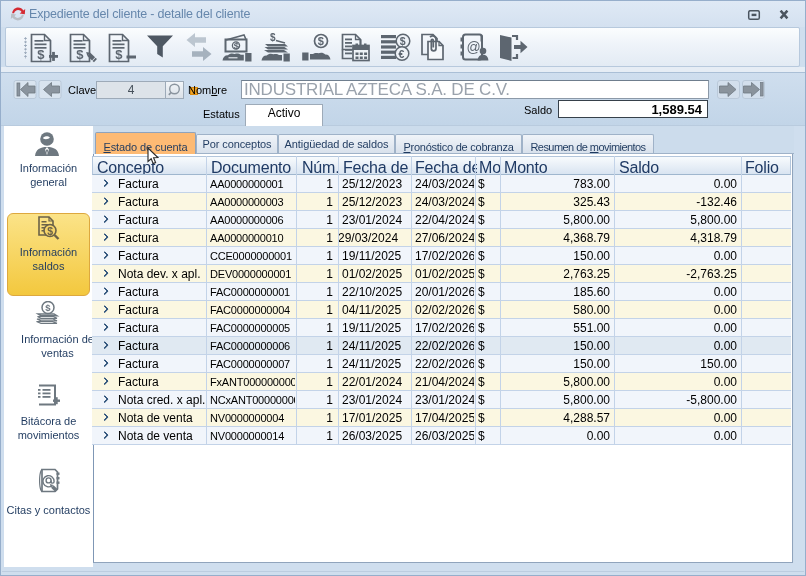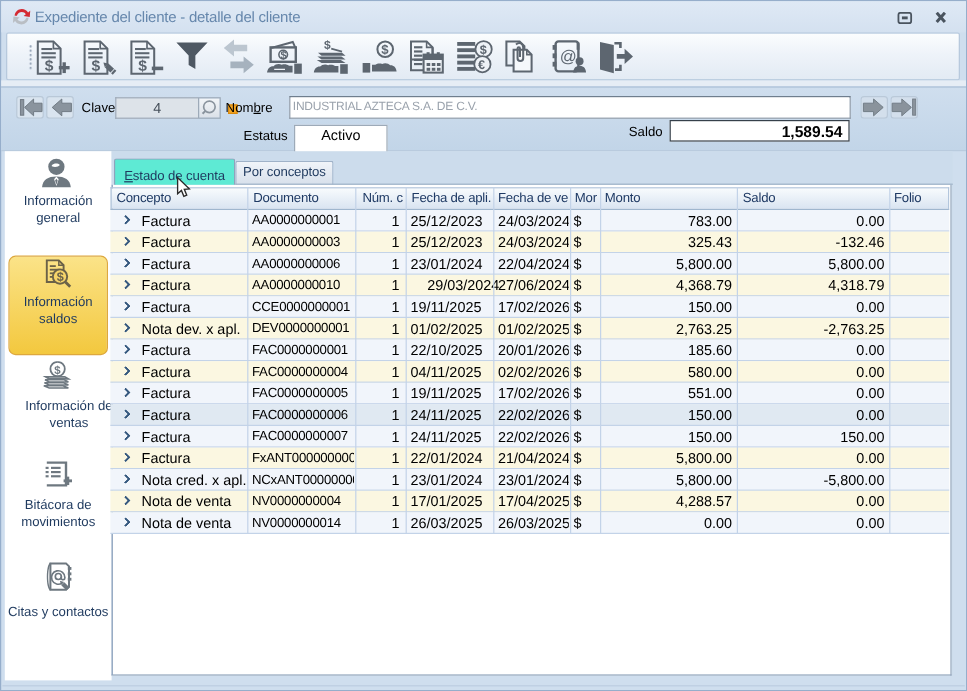--- a/index.html
+++ b/index.html
@@ -13,37 +13,37 @@
 #title{position:absolute;left:29px;top:7px;font-size:12.5px;letter-spacing:-0.2px;color:#6687ac}
 
 #toolbar{position:absolute;left:5px;top:27px;width:795px;height:40px;border:1px solid #b7c9dd;border-radius:2px;background:linear-gradient(#fbfdfe 0%,#eef3f9 45%,#e3ebf4 100%)}
 #grip{position:absolute;left:18px;top:9px;width:3px;height:22px;background-image:radial-gradient(circle at 1.5px 1.5px,#9aa8ba 1px,transparent 1.2px);background-size:3px 3.6px}
 
 #navbar{position:absolute;left:1px;top:72px;width:804px;height:54px;background:linear-gradient(#cfdeee,#c2d5e8);border-top:1px solid #aabfd6;border-bottom:1px solid #b9cbde}
 .navlab{position:absolute;color:#000;font-size:11px}
 #claveinp{position:absolute;left:96px;top:81px;width:69px;height:18px;background:#dde3e9;border:1px solid #9daab8;border-right:0;color:#46505a;text-align:center;line-height:17px}
 #magbtn{position:absolute;left:165px;top:81px;width:19px;height:18px;background:linear-gradient(#f2f5f8,#dbe1e8);border:1px solid #9daab8}
 #orangesq{position:absolute;left:190px;top:87px;width:8px;height:8px;background:#f5a623;border:1px solid #d88a10}
-#nameinp{position:absolute;left:241px;top:80px;width:468px;height:19px;background:#fff;border:1px solid #8c99a8;border-top:1px solid #6f7e8e;color:#9aa2ac;font-size:10px;letter-spacing:-0.2px;line-height:18px;padding-left:2px;white-space:nowrap;overflow:hidden}
+#nameinp{position:absolute;left:241px;top:80px;width:468px;height:19px;background:#fff;border:1px solid #8c99a8;border-top:1px solid #6f7e8e;color:#9aa2ac;font-size:17px;letter-spacing:-0.2px;line-height:18px;padding-left:2px;white-space:nowrap;overflow:hidden}
 #activo{position:absolute;left:245px;top:104px;width:78px;height:29px;background:#fff;border:1px solid #9daab8;text-align:center;line-height:16px;color:#000}
 #saldobox{position:absolute;left:558px;top:100px;width:150px;height:18px;background:#fff;border:1px solid #36404a;text-align:right;padding-right:5px;font-weight:bold;font-size:13px;line-height:17px;color:#000}
 .navbtn{position:absolute;top:80px;width:24px;height:19px}
 .navbtn2{position:absolute;top:80px;width:23px;height:19px}
 
 #sidebar{position:absolute;left:4px;top:126px;width:89px;height:441px;background:#fff}
 .sideitem{position:absolute;width:89px;text-align:center;color:#1f3a5f;font-size:11px;line-height:13.5px}
 
 #panel{position:absolute;left:93px;top:126px;width:701px;height:437px;background:#ccdcec}
 #page{position:absolute;left:0px;top:28px;width:700px;height:409px;background:#fff;border-left:1px solid #7f97b5;border-right:1px solid #90a4bc;border-bottom:1px solid #90a4bc}
 .tab{position:absolute;top:8px;height:20px;border:1px solid #9fb2c8;border-bottom:0;border-radius:2px 2px 0 0;background:linear-gradient(#f0f4f9,#d7e0eb);color:#1f3a5f;font-size:11px;letter-spacing:-0.1px;text-align:center}
-#tab1{left:2px;top:6px;height:22px;background:#5eead4;border:1px solid #8fa3bc;border-bottom:0;z-index:3}
+#tab1{left:2px;top:6px;height:22px;background:#fdba74;border:1px solid #8fa3bc;border-bottom:0;z-index:3}
 .tab span{display:inline-block;margin-top:3px;white-space:nowrap}
 #tab1 span{margin-top:4px}
 #thead{position:absolute;left:92px;top:156px;width:699px;height:19px;background:linear-gradient(#f8fbfd,#d9e4f1);border:1px solid #b3c6dc;border-bottom:1px solid #9fb6ce;color:#1f3a64}
-.hcell{position:absolute;top:2px;font-size:11px;letter-spacing:-0.2px;white-space:nowrap;overflow:hidden;height:15px}
+.hcell{position:absolute;top:2px;font-size:16px;letter-spacing:-0.2px;white-space:nowrap;overflow:hidden;height:15px}
 .trow{position:absolute;left:92px;width:699px;height:18px;border-bottom:1px solid #c3d3e8;font-size:12px;color:#000}
 .rodd{background:#f1f5fb}
 .rev{background:#fbf7e1}
 .rsel{background:#e0e9f2}
 .c{position:absolute;top:1.5px;height:15px;white-space:nowrap;overflow:hidden}
 .c.r{text-align:right}
 .c.doc{font-size:11px;letter-spacing:-0.2px;top:2.5px}
 .arr{position:absolute;left:9px;top:3.5px;width:5.5px;height:5.5px;border-top:2.2px solid #36597f;border-right:2.2px solid #36597f;transform:rotate(45deg);border-radius:1px}
 .ct{position:absolute;left:25px;top:0}
 .vline{position:absolute;top:156px;height:289px;width:1px;background:#c3d3e8}
@@ -268,20 +268,23 @@
     <g transform="rotate(45 20.5 21.5)">
       <rect x="17.5" y="19.8" width="6.2" height="3.6" fill="#6e7880"></rect>
       <path d="M17.3 19.8 l-3.2 1.8 3.2 1.8 z" fill="#6e7880"></path>
     </g>
   </svg>
 <div class="sideitem" style="left:4px;top:504px">Citas y contactos</div>
 
 <div id="panel">
 <div class="tab" id="tab1" style="left:2px;width:101px"><span><span style="text-decoration:underline">E</span>stado de cuenta</span></div>
 <div class="tab" style="left:103px;width:82px"><span>Por conceptos</span></div>
+<div class="tab" style="left:185px;width:117px"><span>Antigüedad de saldos</span></div>
+<div class="tab" style="left:302px;width:127px"><span style="letter-spacing:-0.25px"><span style="text-decoration:underline">P</span>ronóstico de cobranza</span></div>
+<div class="tab" style="left:429px;width:132px"><span style="letter-spacing:-0.55px">Resumen de <span style="text-decoration:underline">m</span>ovimientos</span></div>
 <div id="page"></div>
 <div style="position:absolute;left:103px;top:27px;width:598px;height:1px;background:#9fb2c8"></div>
 </div>
 <div id="thead">
     <span class="hcell" style="left:4px;width:109px">Concepto</span>
     <span class="hcell" style="left:118px;width:85px">Documento</span>
     <span class="hcell" style="left:209px;width:36px">Núm. c</span>
     <span class="hcell" style="left:250px;width:70px">Fecha de apli.</span>
     <span class="hcell" style="left:322px;width:62px">Fecha de ve</span>
     <span class="hcell" style="left:386px;width:21px">Mor</span>
@@ -328,21 +331,21 @@
     <div class="c r" style="left:410px;width:108px">5,800.00</div>
     <div class="c r" style="left:524px;width:121px">5,800.00</div>
   </div>
 <div class="trow rev" style="top:229px">
     <div class="c" style="left:1px;width:113px">
       <span class="arr"></span>
       <span class="ct">Factura</span>
     </div>
     <div class="c doc" style="left:118px;width:85px">AA0000000010</div>
     <div class="c r" style="left:206px;width:35px">1</div>
-    <div class="c" style="left:264px;width:68px">29/03/2024</div>
+    <div class="c" style="left:246px;width:68px">29/03/2024</div>
     <div class="c" style="left:323px;width:59px">27/06/2024</div>
     <div class="c" style="left:386px;width:21px">$</div>
     <div class="c r" style="left:410px;width:108px">4,368.79</div>
     <div class="c r" style="left:524px;width:121px">4,318.79</div>
   </div>
 <div class="trow rodd" style="top:247px">
     <div class="c" style="left:1px;width:113px">
       <span class="arr"></span>
       <span class="ct">Factura</span>
     </div>

